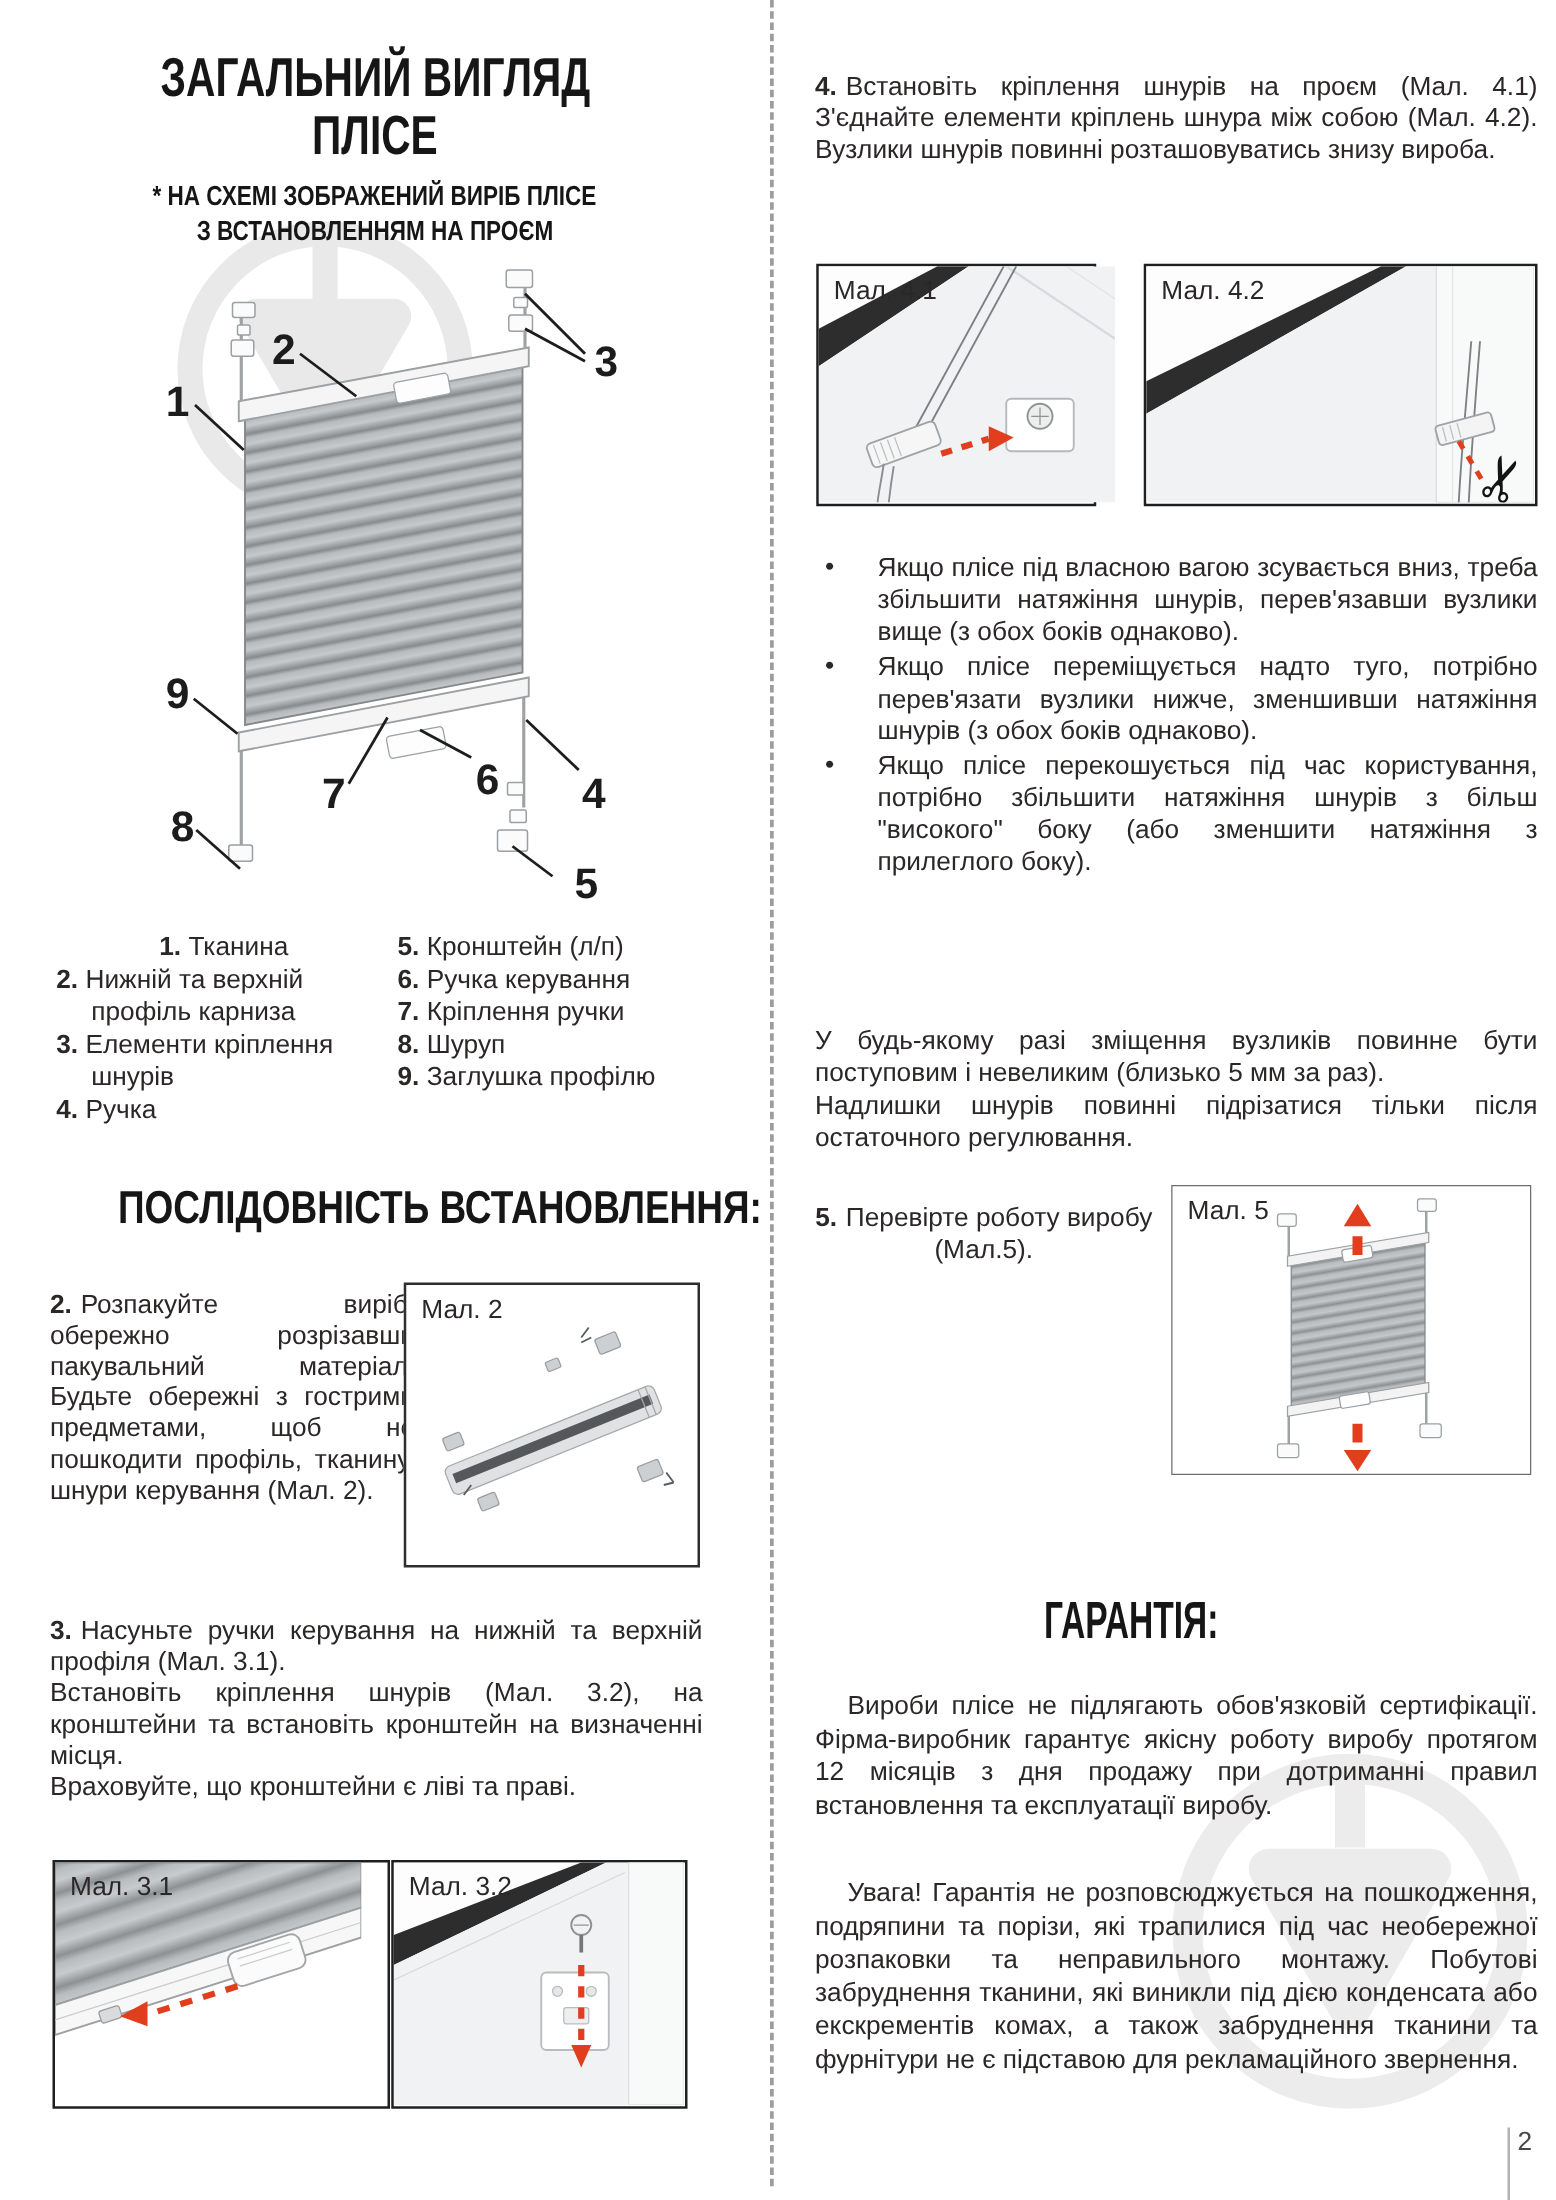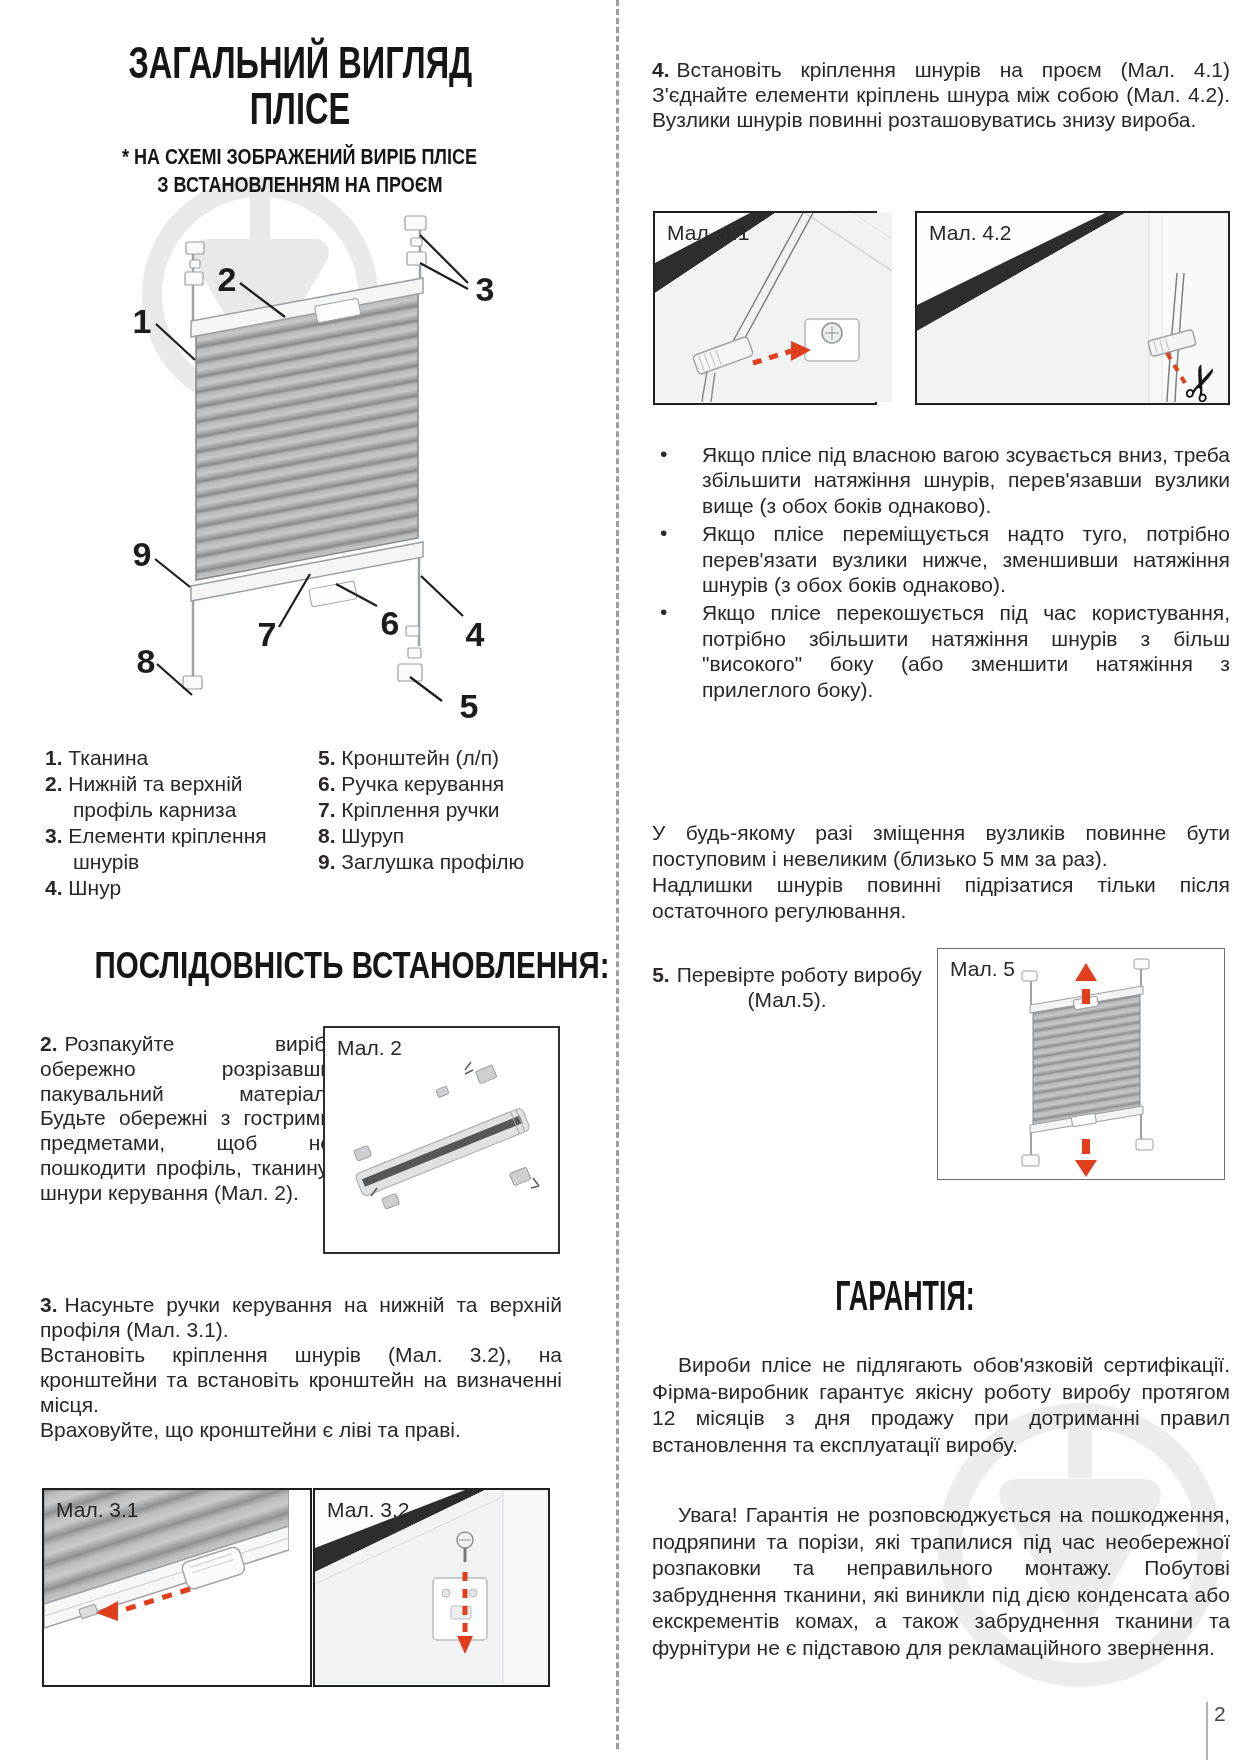--- a/index.html
+++ b/index.html
@@ -129,24 +129,24 @@
     <text class="co" x="405" y="111">3</text>
     <text class="co" x="395" y="456">4</text>
     <text class="co" x="389" y="528">5</text>
     <text class="co" x="310" y="445">6</text>
     <text class="co" x="187" y="456">7</text>
     <text class="co" x="66" y="483">8</text>
     <text class="co" x="62" y="376">9</text>
   </svg>
 
   <div class="abs z1" style="left:45px;top:745px;width:268px;font-size:21px;line-height:26px;">
-    <div style="padding-left:28px;text-indent:-28px;"><b>1.</b> <span>Тканина</span></div>
+    <div style="padding-left:28px;text-indent:-28px;text-align:center;"><b>1.</b> <span>Тканина</span></div>
     <div style="padding-left:28px;text-indent:-28px;"><b>2.</b> <span>Нижній та верхній профіль карниза</span></div>
     <div style="padding-left:28px;text-indent:-28px;"><b>3.</b> <span>Елементи кріплення шнурів</span></div>
-    <div style="padding-left:28px;text-indent:-28px;"><b>4.</b> <span>Шнур</span></div>
+    <div style="padding-left:28px;text-indent:-28px;"><b>4.</b> <span>Ручка</span></div>
   </div>
   <div class="abs z1" style="left:318px;top:745px;width:250px;font-size:21px;line-height:26px;">
     <div style="padding-left:28px;text-indent:-28px;"><b>5.</b> <span>Кронштейн (л/п)</span></div>
     <div style="padding-left:28px;text-indent:-28px;"><b>6.</b> <span>Ручка керування</span></div>
     <div style="padding-left:28px;text-indent:-28px;"><b>7.</b> <span>Кріплення ручки</span></div>
     <div style="padding-left:28px;text-indent:-28px;"><b>8.</b> <span>Шуруп</span></div>
     <div style="padding-left:28px;text-indent:-28px;"><b>9.</b> <span>Заглушка профілю</span></div>
   </div>
 
   <div class="abs z1 h-center section-line" style="left:30px;top:945px;width:540px;">

